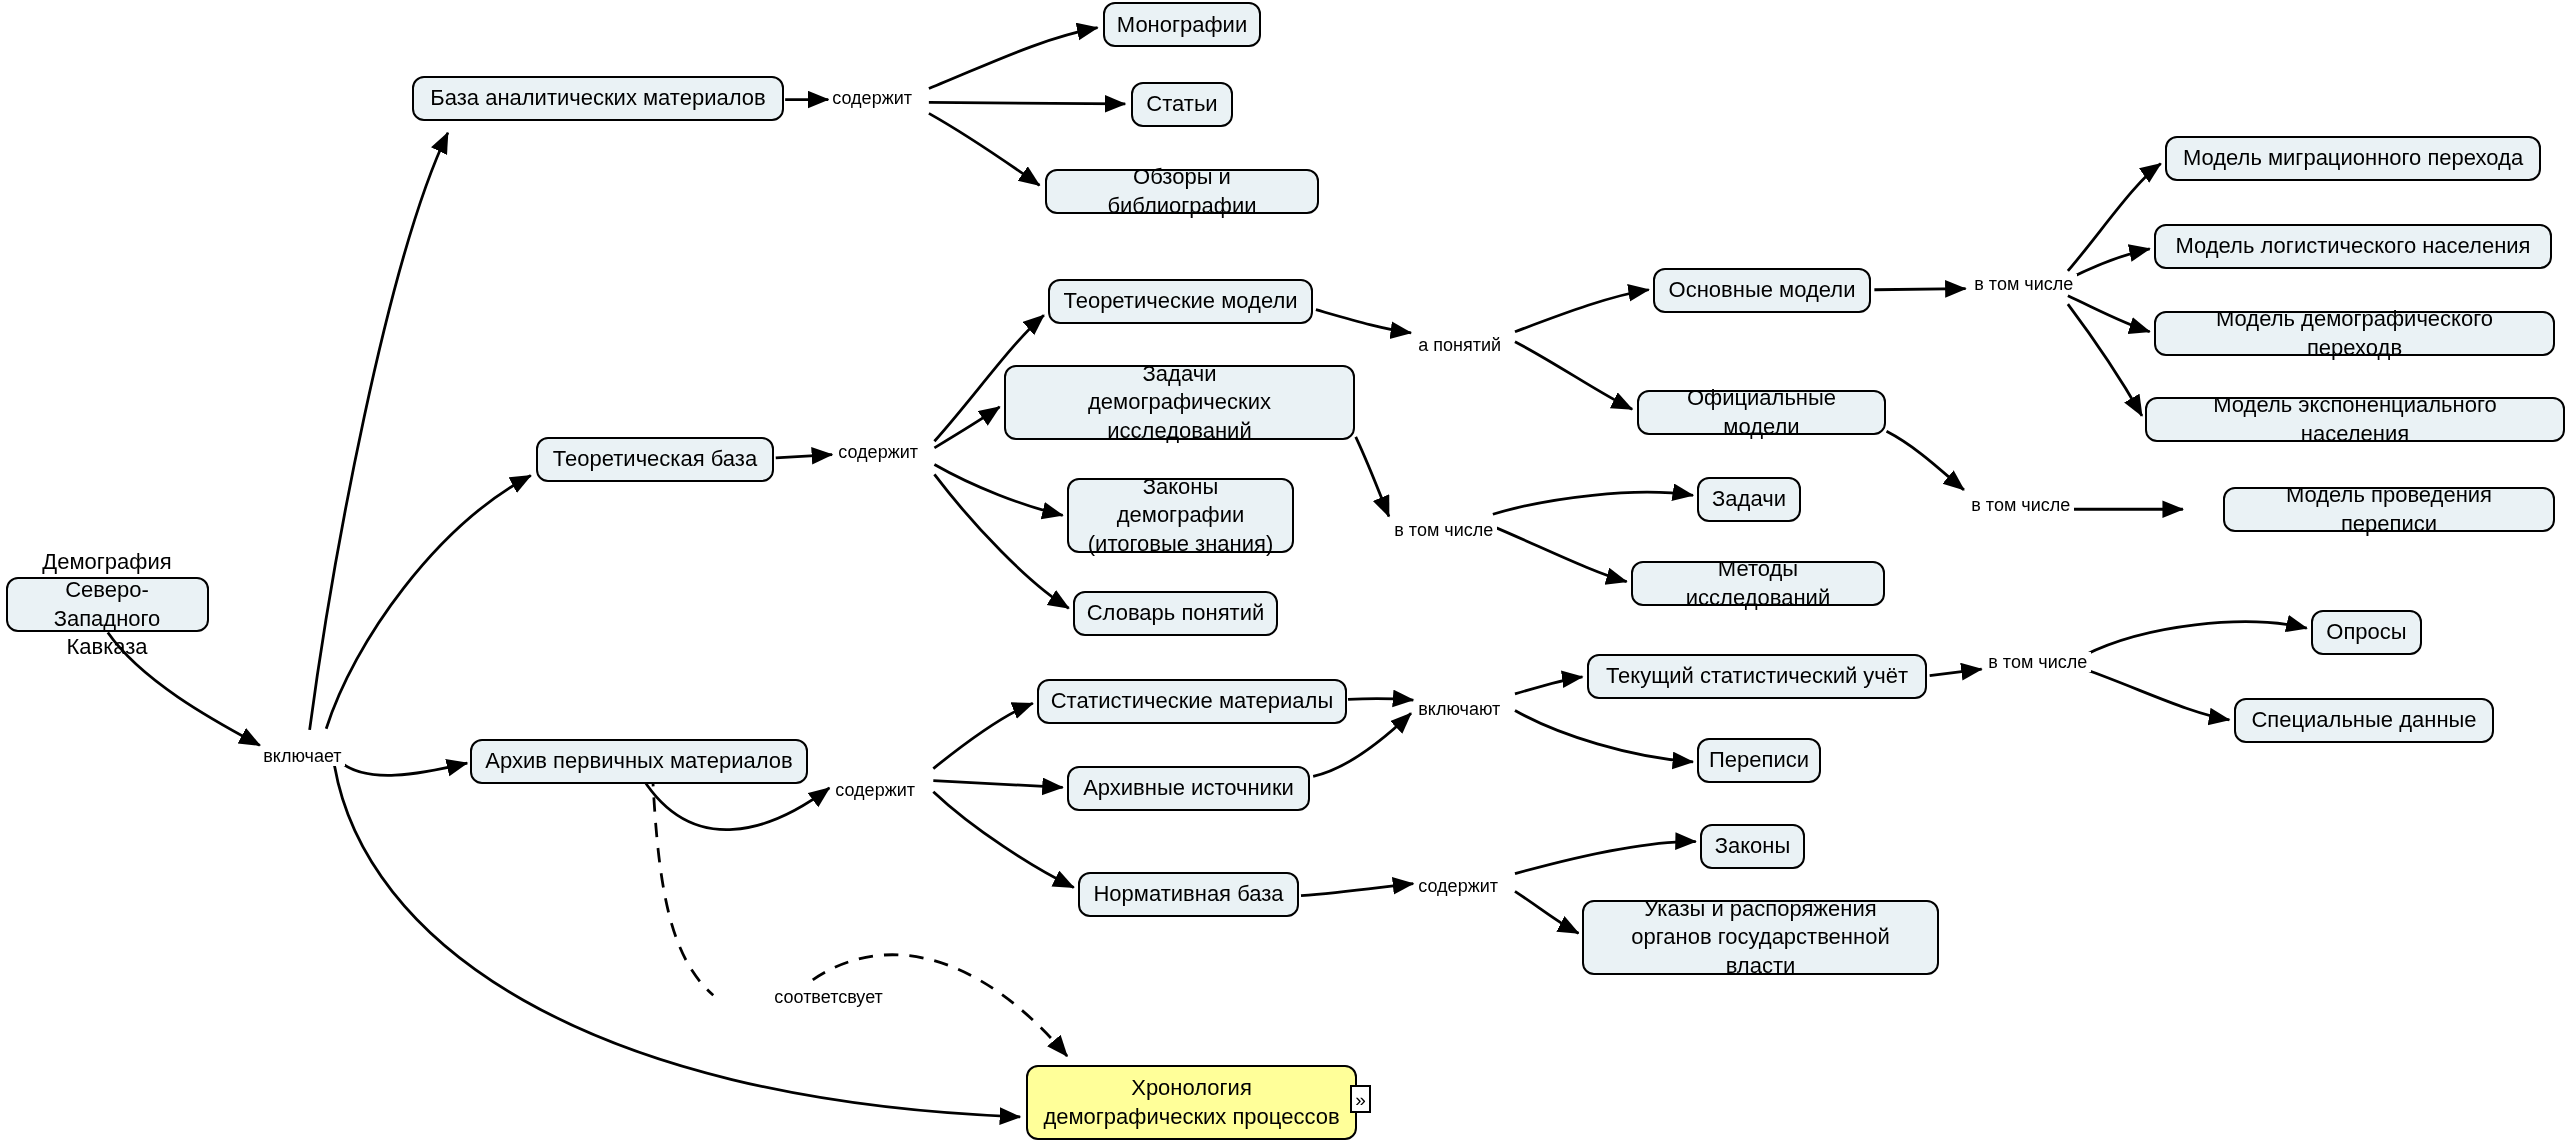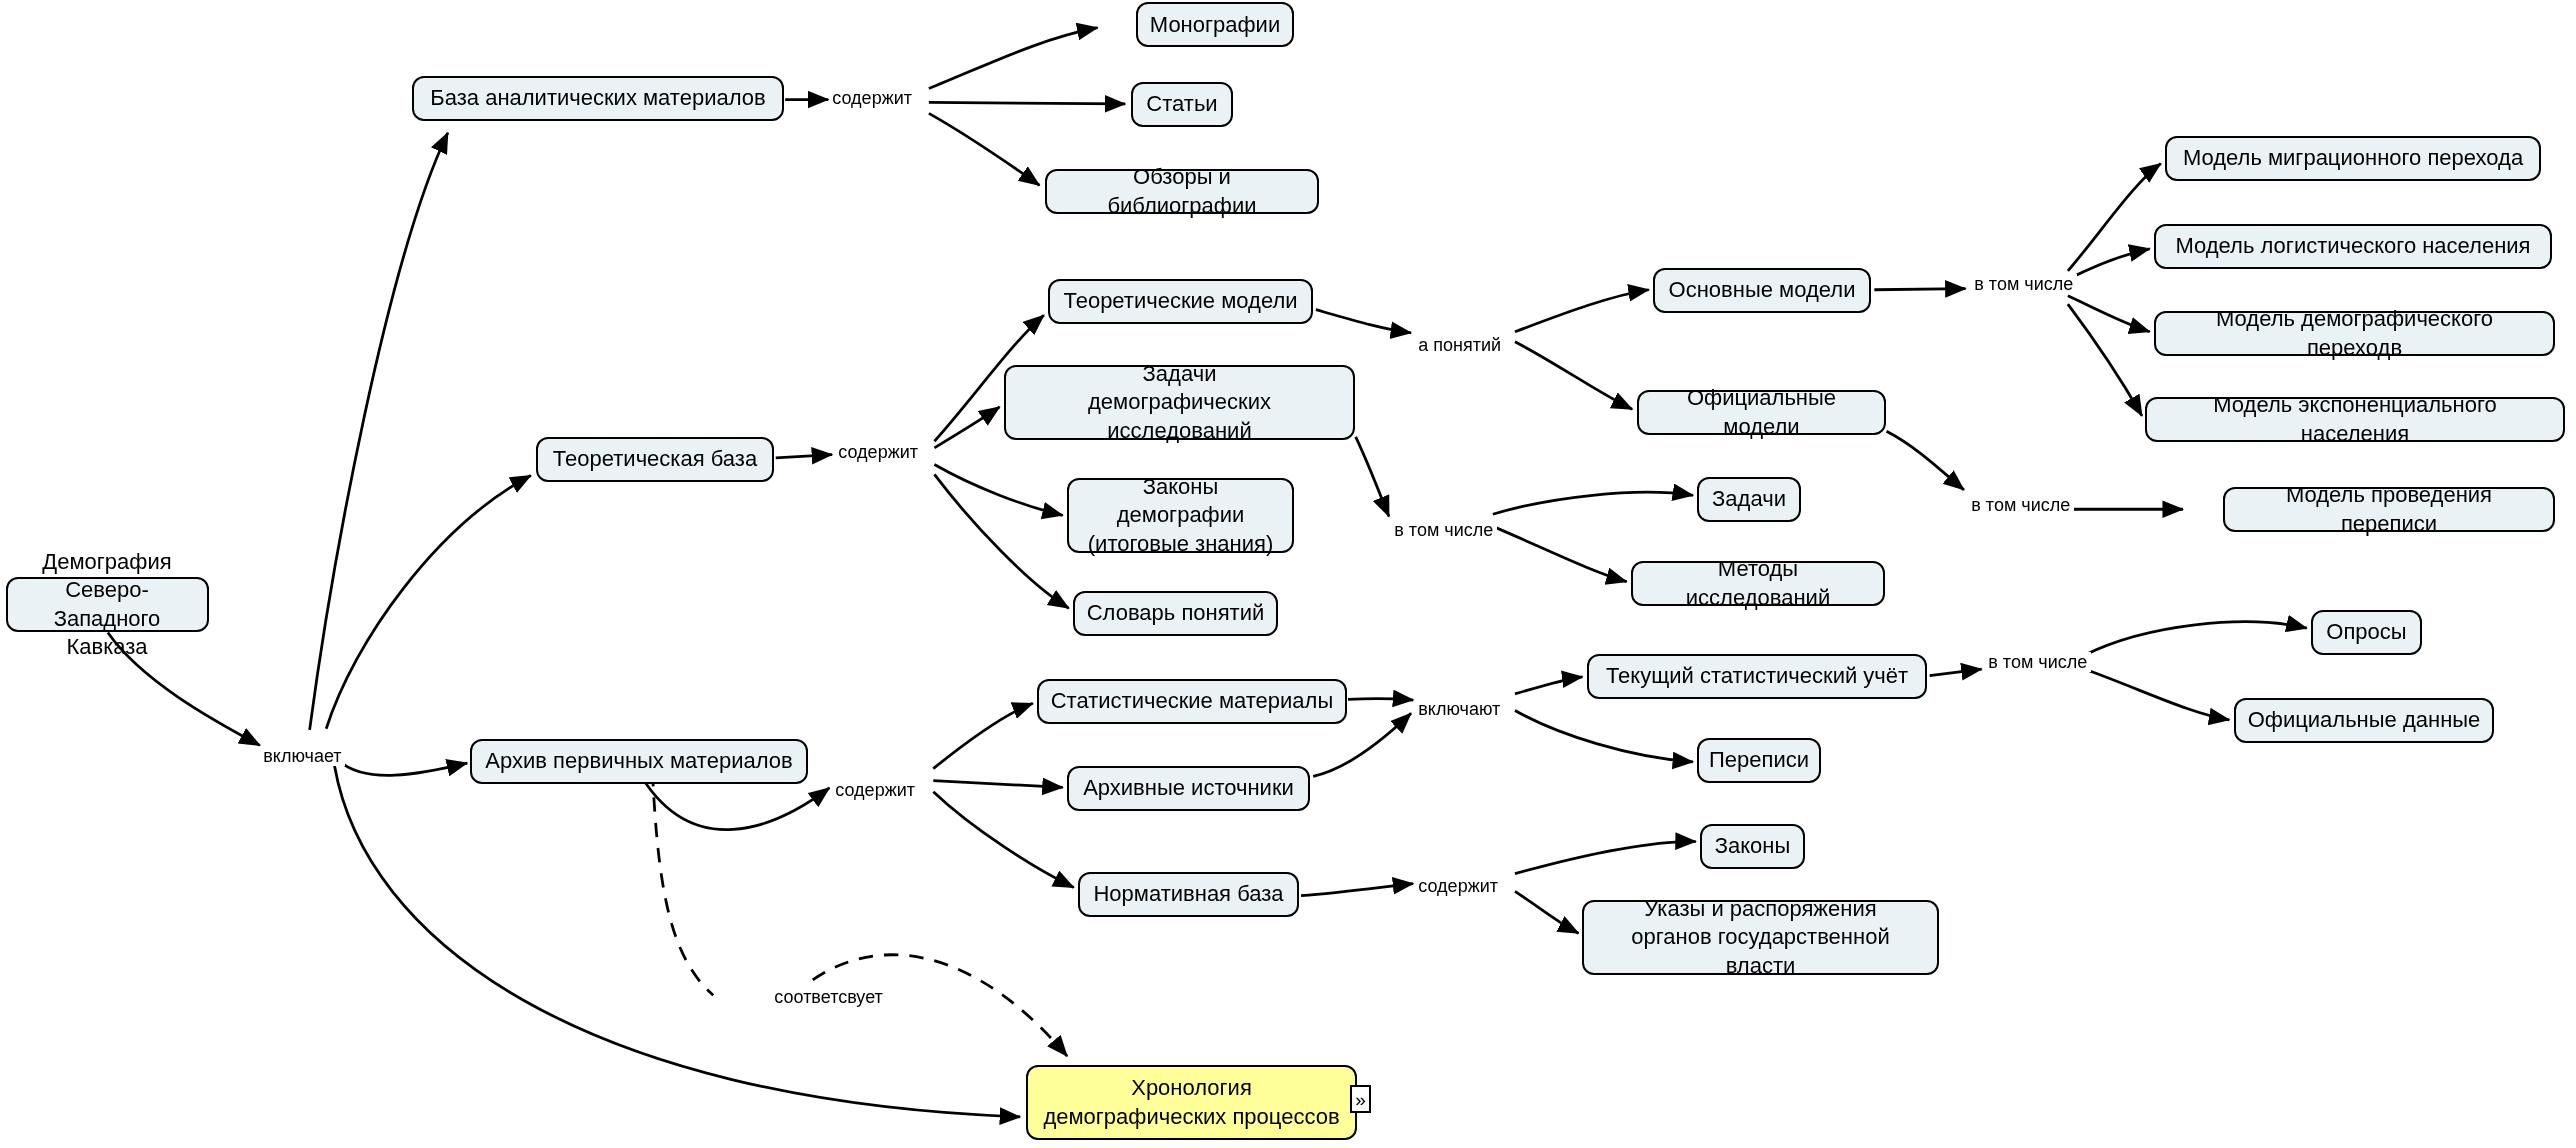--- a/index.html
+++ b/index.html
@@ -164,21 +164,21 @@
 
       <path d="M 1180 1396 C 1190 1600 1210 1730 1290 1800"></path>
 
       <path d="M 1470 1772 C 1590 1690 1760 1710 1930 1910" marker-end="url(#ah)"></path>
     </g>
   </svg>
 
   <div class="node" style="left:5.5px;top:577px;width:203px;height:55px;">Демография
 Северо-Западного Кавказа</div>
   <div class="node" style="left:412px;top:76px;width:372px;height:45px;">База аналитических материалов</div>
-  <div class="node" style="left:1103px;top:2.2px;width:158px;height:45px;margin-left:33px;">Монографии</div>
+  <div class="node" style="left:1103px;top:2.2px;width:158px;height:45px;">Монографии</div>
   <div class="node" style="left:1131px;top:82px;width:102px;height:45px;">Статьи</div>
   <div class="node" style="left:1045px;top:169px;width:274px;height:45px;">Обзоры и библиографии</div>
   <div class="node" style="left:536px;top:437px;width:238px;height:45px;">Теоретическая база</div>
   <div class="node" style="left:1048px;top:279px;width:265px;height:45px;">Теоретические модели</div>
   <div class="node" style="left:1004px;top:365px;width:351px;height:75px;">Задачи
 демографических исследований</div>
   <div class="node" style="left:1067px;top:478px;width:227px;height:75px;">Законы демографии
 (итоговые знания)</div>
   <div class="node" style="left:1073px;top:591px;width:205px;height:45px;">Словарь понятий</div>
   <div class="node" style="left:1653px;top:268px;width:218px;height:45px;">Основные модели</div>
@@ -190,21 +190,21 @@
   <div class="node" style="left:2187px;top:487px;width:332px;height:45px;margin-left:36px;">Модель проведения переписи</div>
   <div class="node" style="left:1697px;top:477px;width:104px;height:45px;">Задачи</div>
   <div class="node" style="left:1631px;top:561px;width:254px;height:45px;">Методы исследований</div>
   <div class="node" style="left:470px;top:725px;width:338px;height:45px;margin-top:14px;">Архив первичных материалов</div>
   <div class="node" style="left:1037px;top:679px;width:310px;height:45px;">Статистические материалы</div>
   <div class="node" style="left:1067px;top:766px;width:243px;height:45px;">Архивные источники</div>
   <div class="node" style="left:1078px;top:872px;width:221px;height:45px;">Нормативная база</div>
   <div class="node" style="left:1587px;top:654px;width:340px;height:45px;">Текущий статистический учёт</div>
   <div class="node" style="left:1697px;top:738px;width:124px;height:45px;">Переписи</div>
   <div class="node" style="left:2311px;top:610px;width:111px;height:45px;">Опросы</div>
-  <div class="node" style="left:2234px;top:698px;width:260px;height:45px;">Официальные данные</div>
+  <div class="node" style="left:2234px;top:698px;width:260px;height:45px;">Специальные данные</div>
   <div class="node" style="left:1700px;top:824px;width:105px;height:45px;">Законы</div>
   <div class="node" style="left:1582px;top:900px;width:357px;height:75px;">Указы и распоряжения
 органов государственной власти</div>
   <div class="node yellow" style="left:1026px;top:1065px;width:331px;height:75px;">Хронология
 демографических процессов</div>
 
   <div class="badge" style="left:1350px;top:1085px;">»</div>
 
   <div class="elabel" style="left:260px;top:746px;">включает</div>
   <div class="elabel" style="left:829px;top:88px;">содержит</div>

